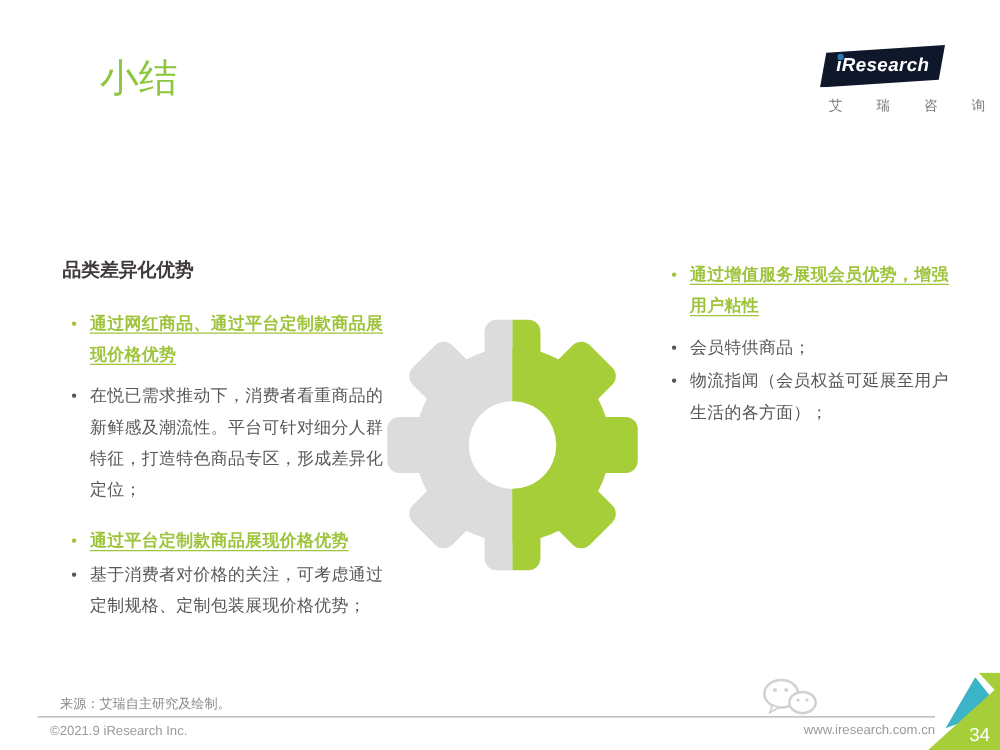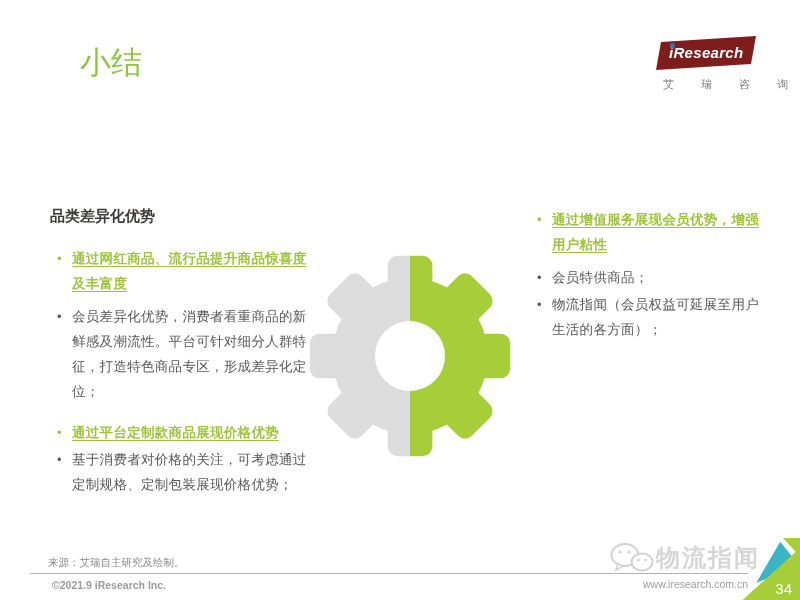--- a/index.html
+++ b/index.html
@@ -24,21 +24,21 @@
     left: 50px; top: 92px; width: 720px;
     font-size: 25px; font-weight: bold;
     color: #565656; line-height: 33px;
     letter-spacing: 0.5px;
   }
 
   
   .logo { left: 656px; top: 36px; width: 110px; }
   .logo-flag {
     position: relative; width: 100px; height: 34px;
-    background: #7f1d1d;
+    background: #0f172a;
     clip-path: polygon(5% 18%, 100% 0%, 95% 82%, 0% 100%);
   }
   .logo-text {
     position: absolute; left: 13px; top: 8px;
     color: #ffffff; font-size: 15px; font-weight: bold;
     font-style: italic; letter-spacing: 0.3px;
   }
   .logo-idot {
     position: absolute; left: 14px; top: 7px;
     width: 5px; height: 5px; border-radius: 50%;
@@ -74,21 +74,21 @@
   }
   .mb-lg { margin-bottom: 16px; }
   .mb-sm { margin-bottom: 2px; }
 
   
   .gear { left: 303px; top: 247px; }
 
   
   .source { left: 48px; top: 556px; font-size: 10.5px; color: #8a8a8a; }
   .footline { left: 30px; top: 573px; width: 718px; height: 1px; background: #b0b0b0; }
-  .copyright { left: 52px; top: 579px; font-size: 10.5px; color: #9b9b9b; font-weight: bold; }
+  .copyright { left: 40px; top: 579px; font-size: 10.5px; color: #9b9b9b; }
   .website { left: 640px; top: 578px; width: 108px; text-align: right; font-size: 10.5px; color: #9b9b9b; }
 
   
   .wm { left: 608px; top: 542px; display: flex; align-items: center; z-index: 4; }
   .wm-text {
     font-size: 24px; font-weight: bold;
     color: #d6d6d6; letter-spacing: 2px; line-height: 30px;
   }
 
   
@@ -115,25 +115,25 @@
 
 <div class="abs title">小结</div>
 <div class="abs subtitle">
   <br>
 </div>
 
 <div class="col col-left">
   <div class="col-header">品类差异化优势</div>
   <div class="item">
     <span class="dot green">•</span>
-    <span class="txt link">通过网红商品、流行品提升商品惊喜度及丰富度</span>
+    <span class="txt link">通过网红商品、通过平台定制款商品展现价格优势</span>
   </div>
   <div class="item mb-lg">
     <span class="dot">•</span>
-    <span class="txt">会员差异化优势，消费者看重商品的新鲜感及潮流性。平台可针对细分人群特征，打造特色商品专区，形成差异化定位；</span>
+    <span class="txt">在悦已需求推动下，消费者看重商品的新鲜感及潮流性。平台可针对细分人群特征，打造特色商品专区，形成差异化定位；</span>
   </div>
   <div class="item mb-sm">
     <span class="dot green">•</span>
     <span class="txt link">通过平台定制款商品展现价格优势</span>
   </div>
   <div class="item">
     <span class="dot">•</span>
     <span class="txt">基于消费者对价格的关注，可考虑通过定制规格、定制包装展现价格优势；</span>
   </div>
 </div>
@@ -182,21 +182,20 @@
 <div class="abs wm">
   <svg width="48" height="32" viewBox="0 0 48 32">
     <ellipse cx="17" cy="13" rx="13.5" ry="11" fill="#ffffff" stroke="#d2d2d2" stroke-width="2"></ellipse>
     <path d="M10 22 L8 28 L15 24 Z" fill="#ffffff" stroke="#d2d2d2" stroke-width="1.5"></path>
     <circle cx="12" cy="10" r="1.6" fill="#d2d2d2"></circle>
     <circle cx="21" cy="10" r="1.6" fill="#d2d2d2"></circle>
     <ellipse cx="34" cy="20" rx="10.5" ry="8.5" fill="#ffffff" stroke="#d2d2d2" stroke-width="2"></ellipse>
     <circle cx="30.5" cy="18" r="1.3" fill="#d2d2d2"></circle>
     <circle cx="37.5" cy="18" r="1.3" fill="#d2d2d2"></circle>
   </svg>
-  <span class="wm-text">物流指闻</span>
 </div>
 
 <div class="abs corner">
   <div class="tri-teal"></div>
   <div class="tri-green-top"></div>
   <div class="tri-green-main"></div>
   <span class="page-num">34</span>
 </div>
 
 </body></html>

